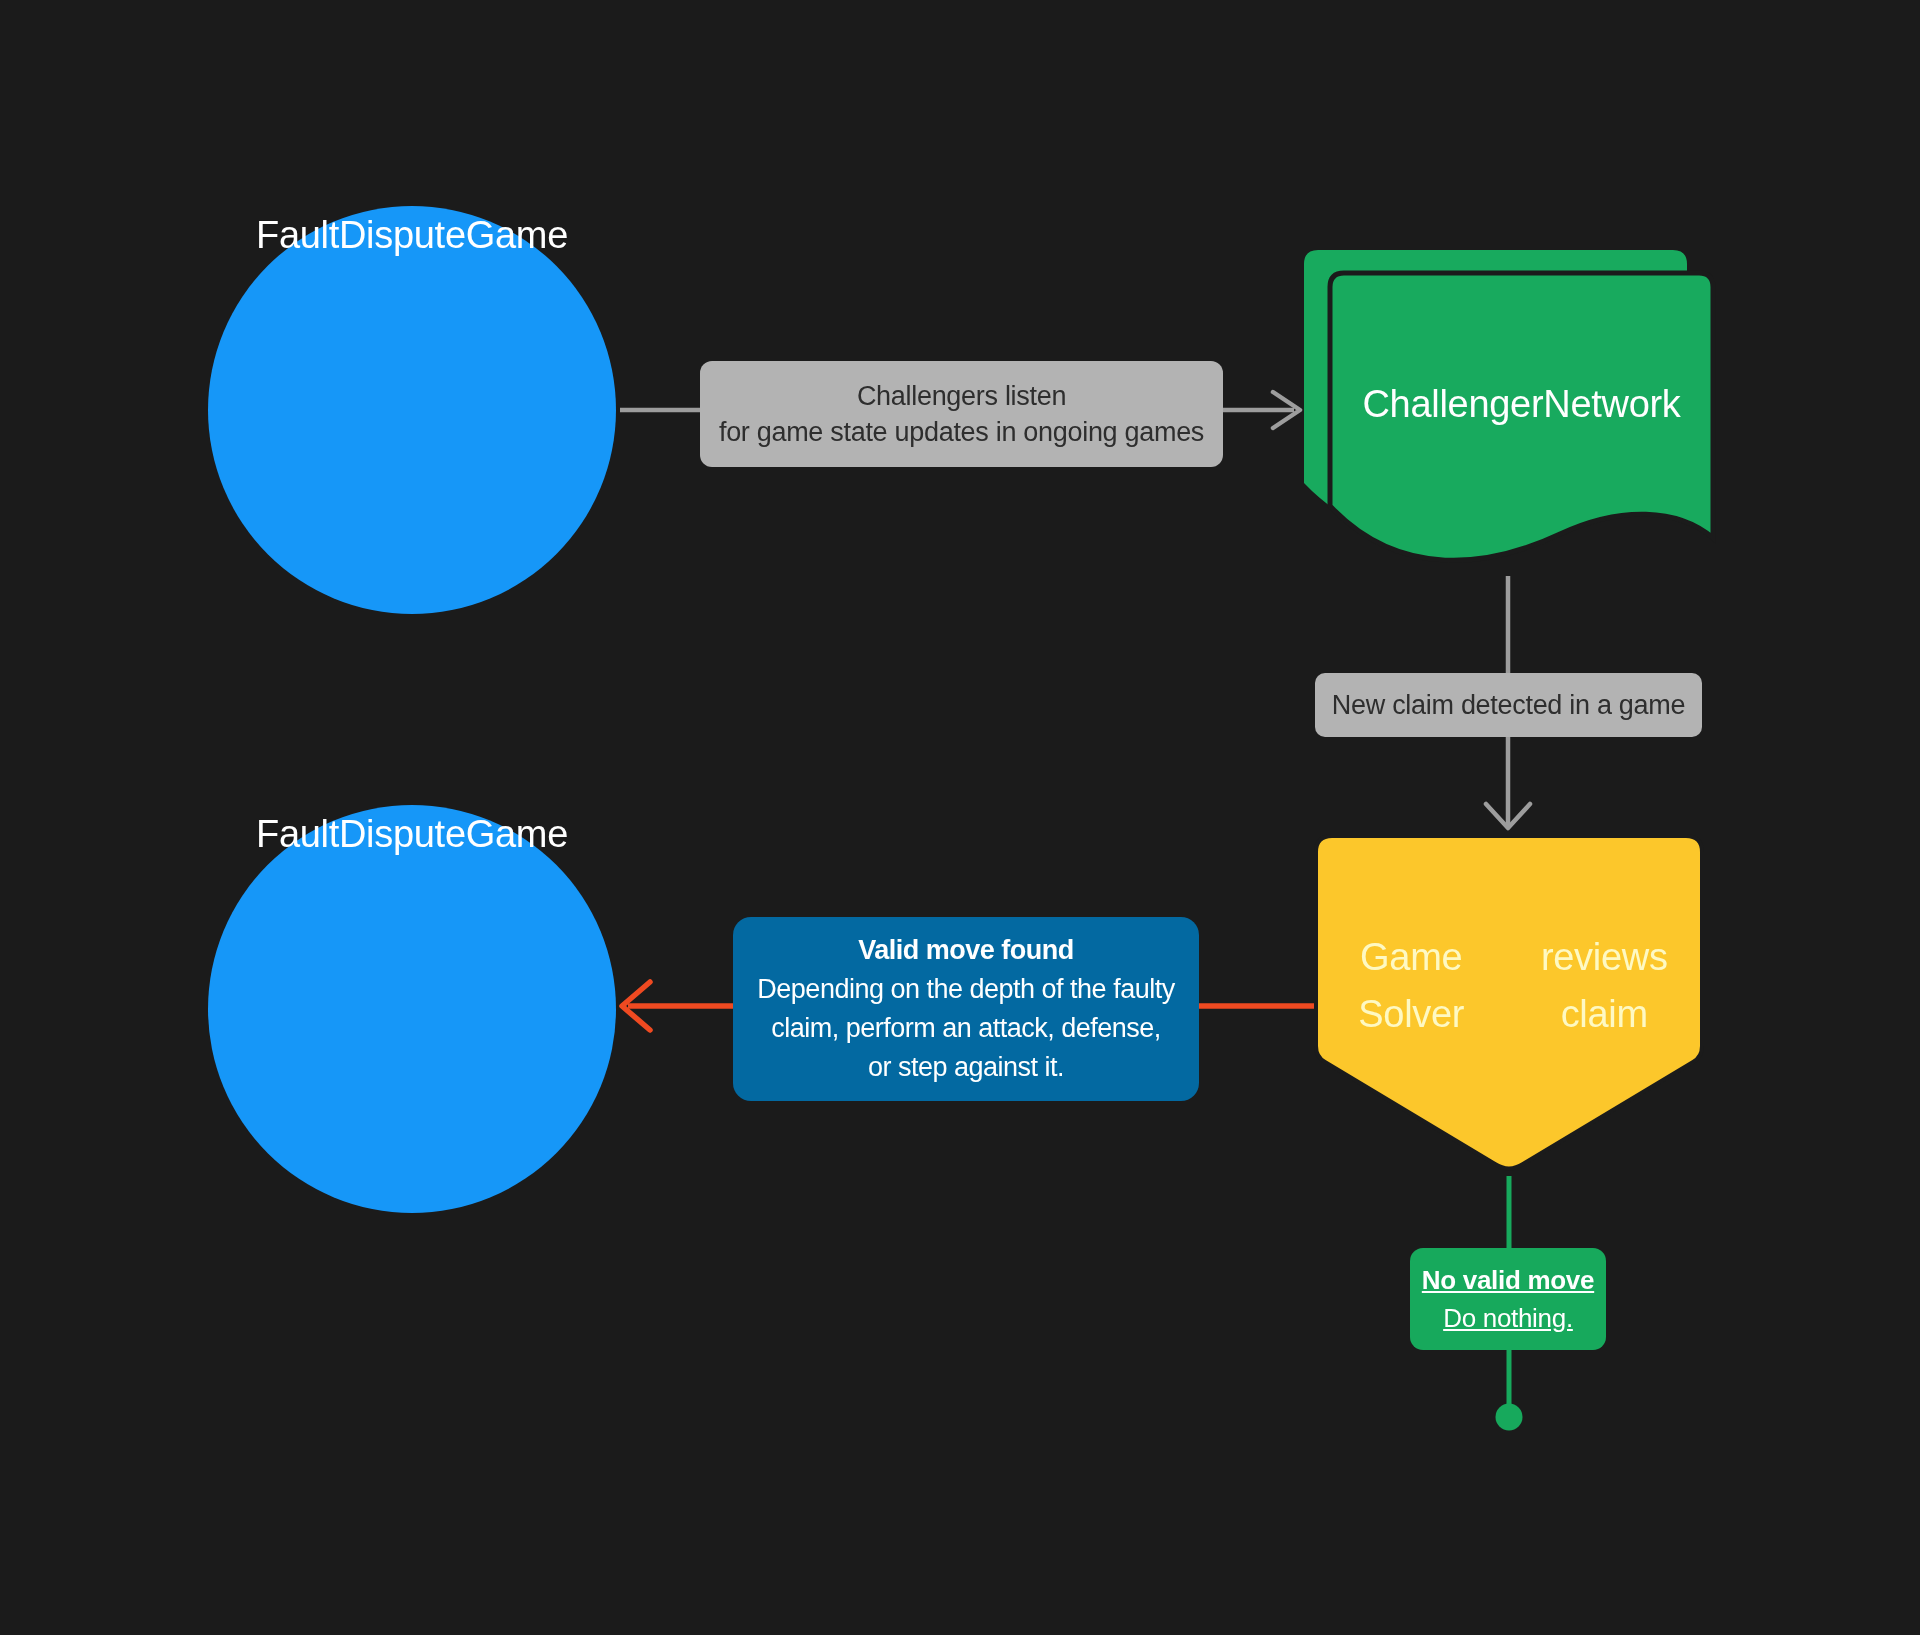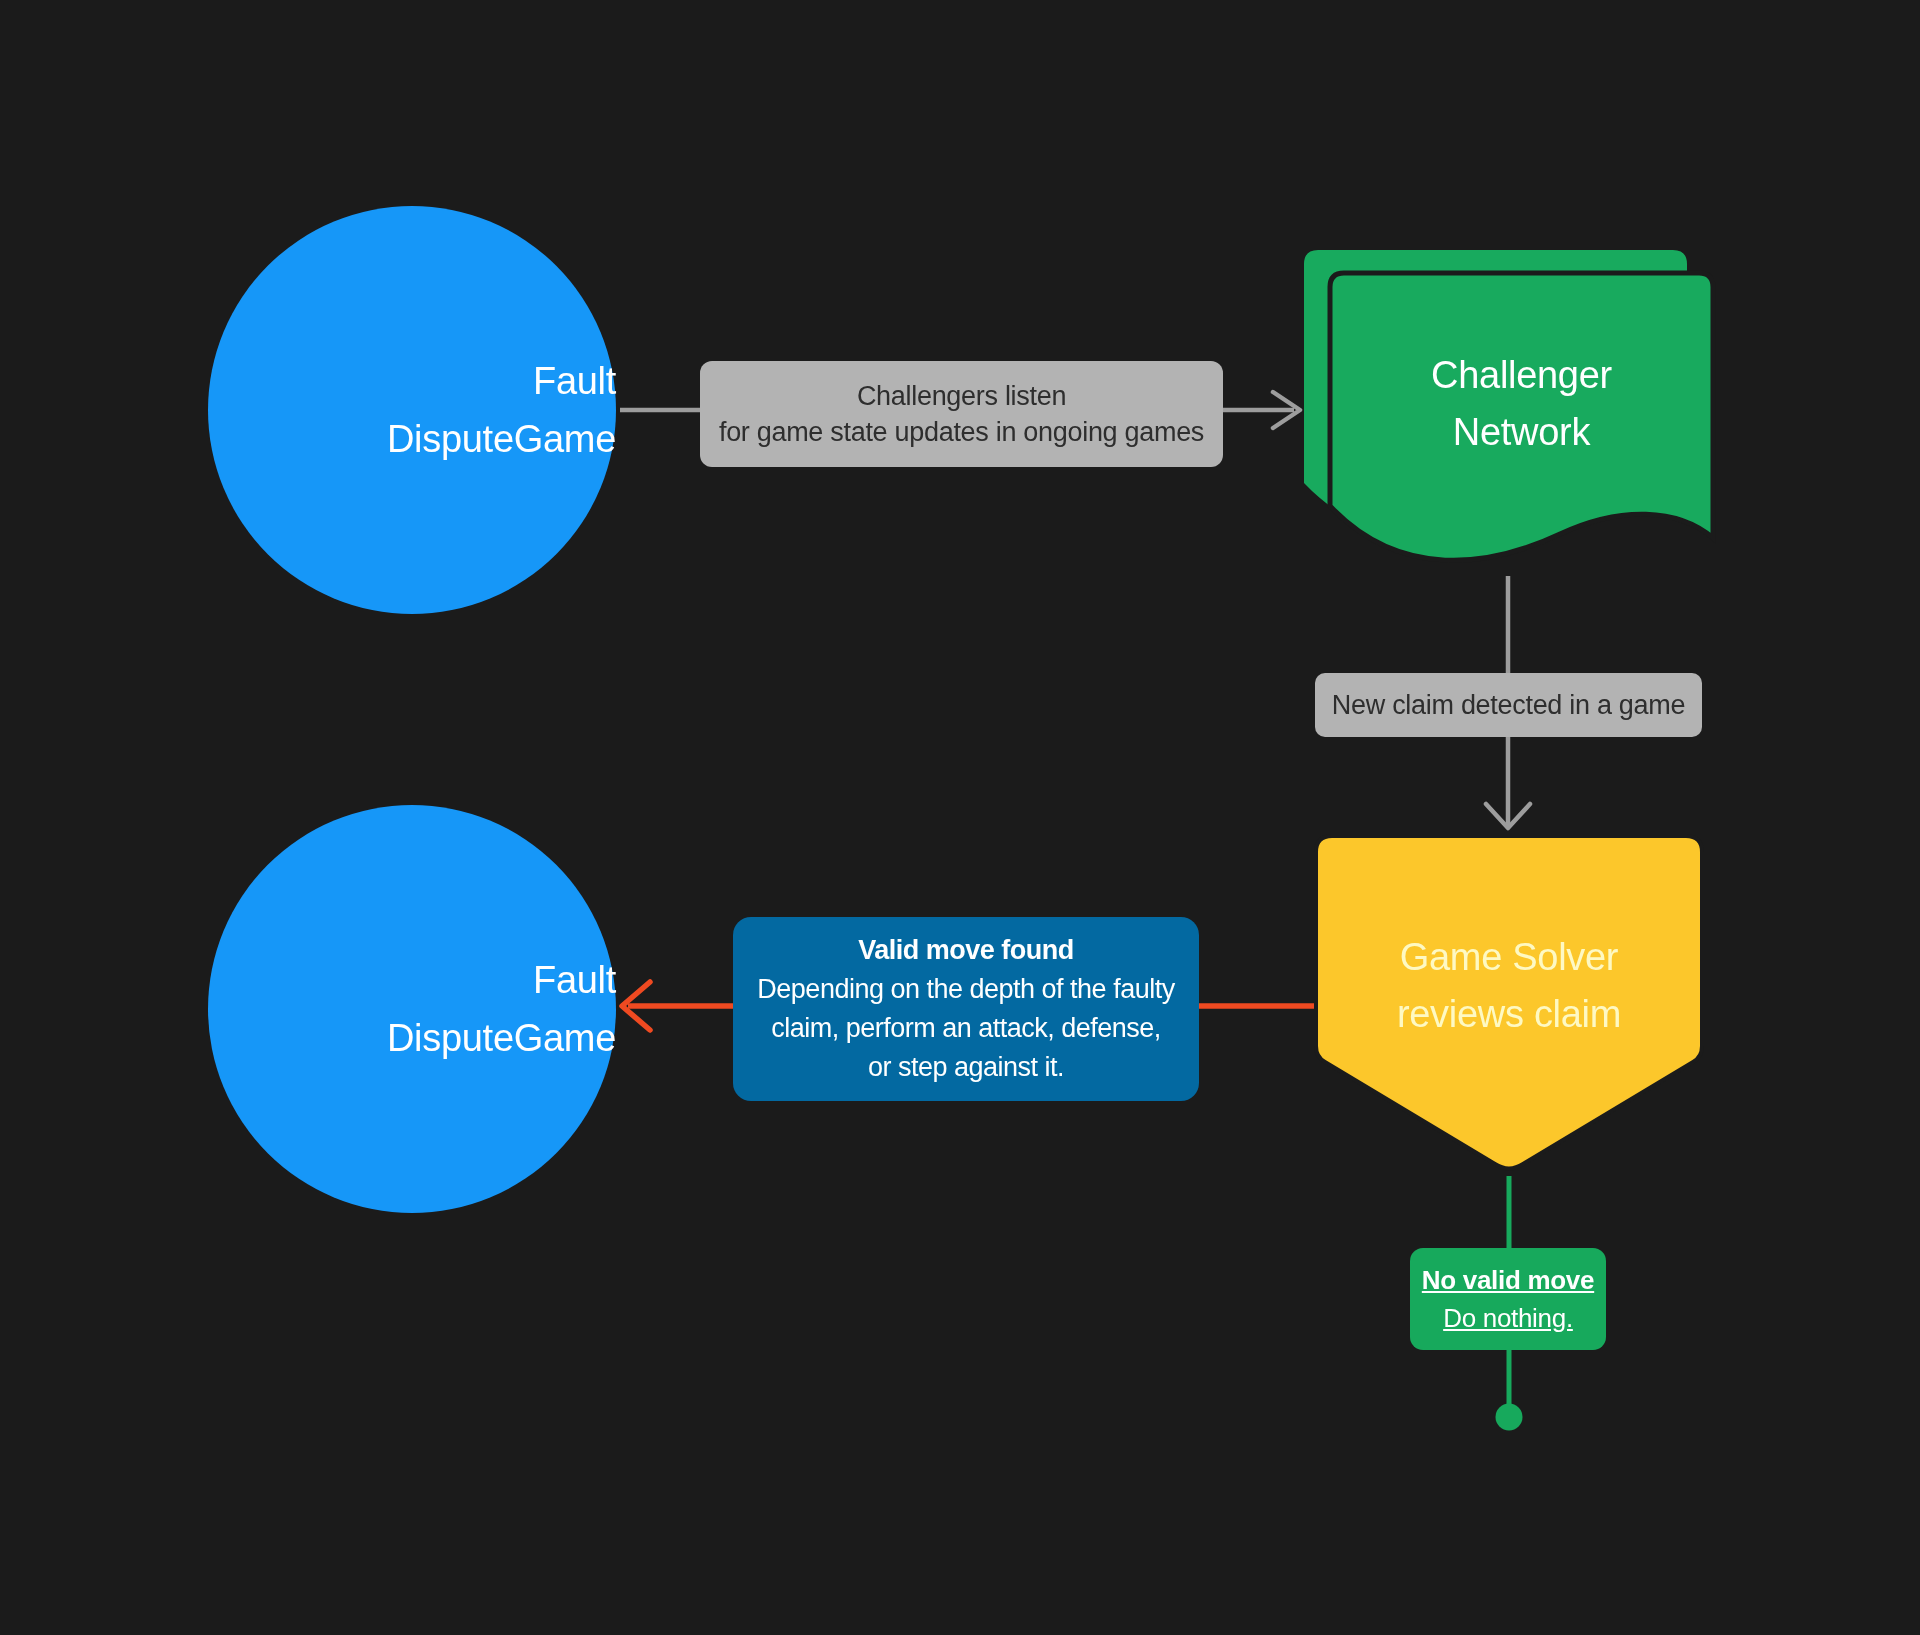--- a/index.html
+++ b/index.html
@@ -9,29 +9,29 @@
     font-family:"Liberation Sans", sans-serif;
   }
   .layer { position:absolute; left:0; top:0; width:1920px; height:1635px; }
 
   .abs { position:absolute; box-sizing:border-box; }
 
   
   .circle-node {
     width:408px; height:408px; border-radius:50%;
     background:#1697f8; color:#ffffff;
-    display:flex; flex-direction:column; align-items:flex-end; justify-content:center;
+    display:flex; flex-direction:row; align-items:flex-start; justify-content:center;
     font-size:38px; line-height:58px; letter-spacing:-0.3px; text-align:center;
   }
   .circle-top    { left:208px; top:206px; }
   .circle-bottom { left:208px; top:805px; }
 
   
   .shape-text {
-    display:flex; flex-direction:column; align-items:center; justify-content:center;
+    display:flex; align-items:center; justify-content:center;
     text-align:center; font-size:38px; line-height:57px; letter-spacing:-0.3px;
     pointer-events:none;
   }
   .doc-text  { left:1330px; top:275px; width:383px; height:258px; color:#ffffff; }
   .pent-text { left:1316px; top:843px; width:386px; height:285px; color:#fef9c3; }
 
   
   .gray-label {
     background:#b3b3b3; color:#2e2e2e; border-radius:12px;
     display:flex; flex-direction:column; align-items:center; justify-content:center;

